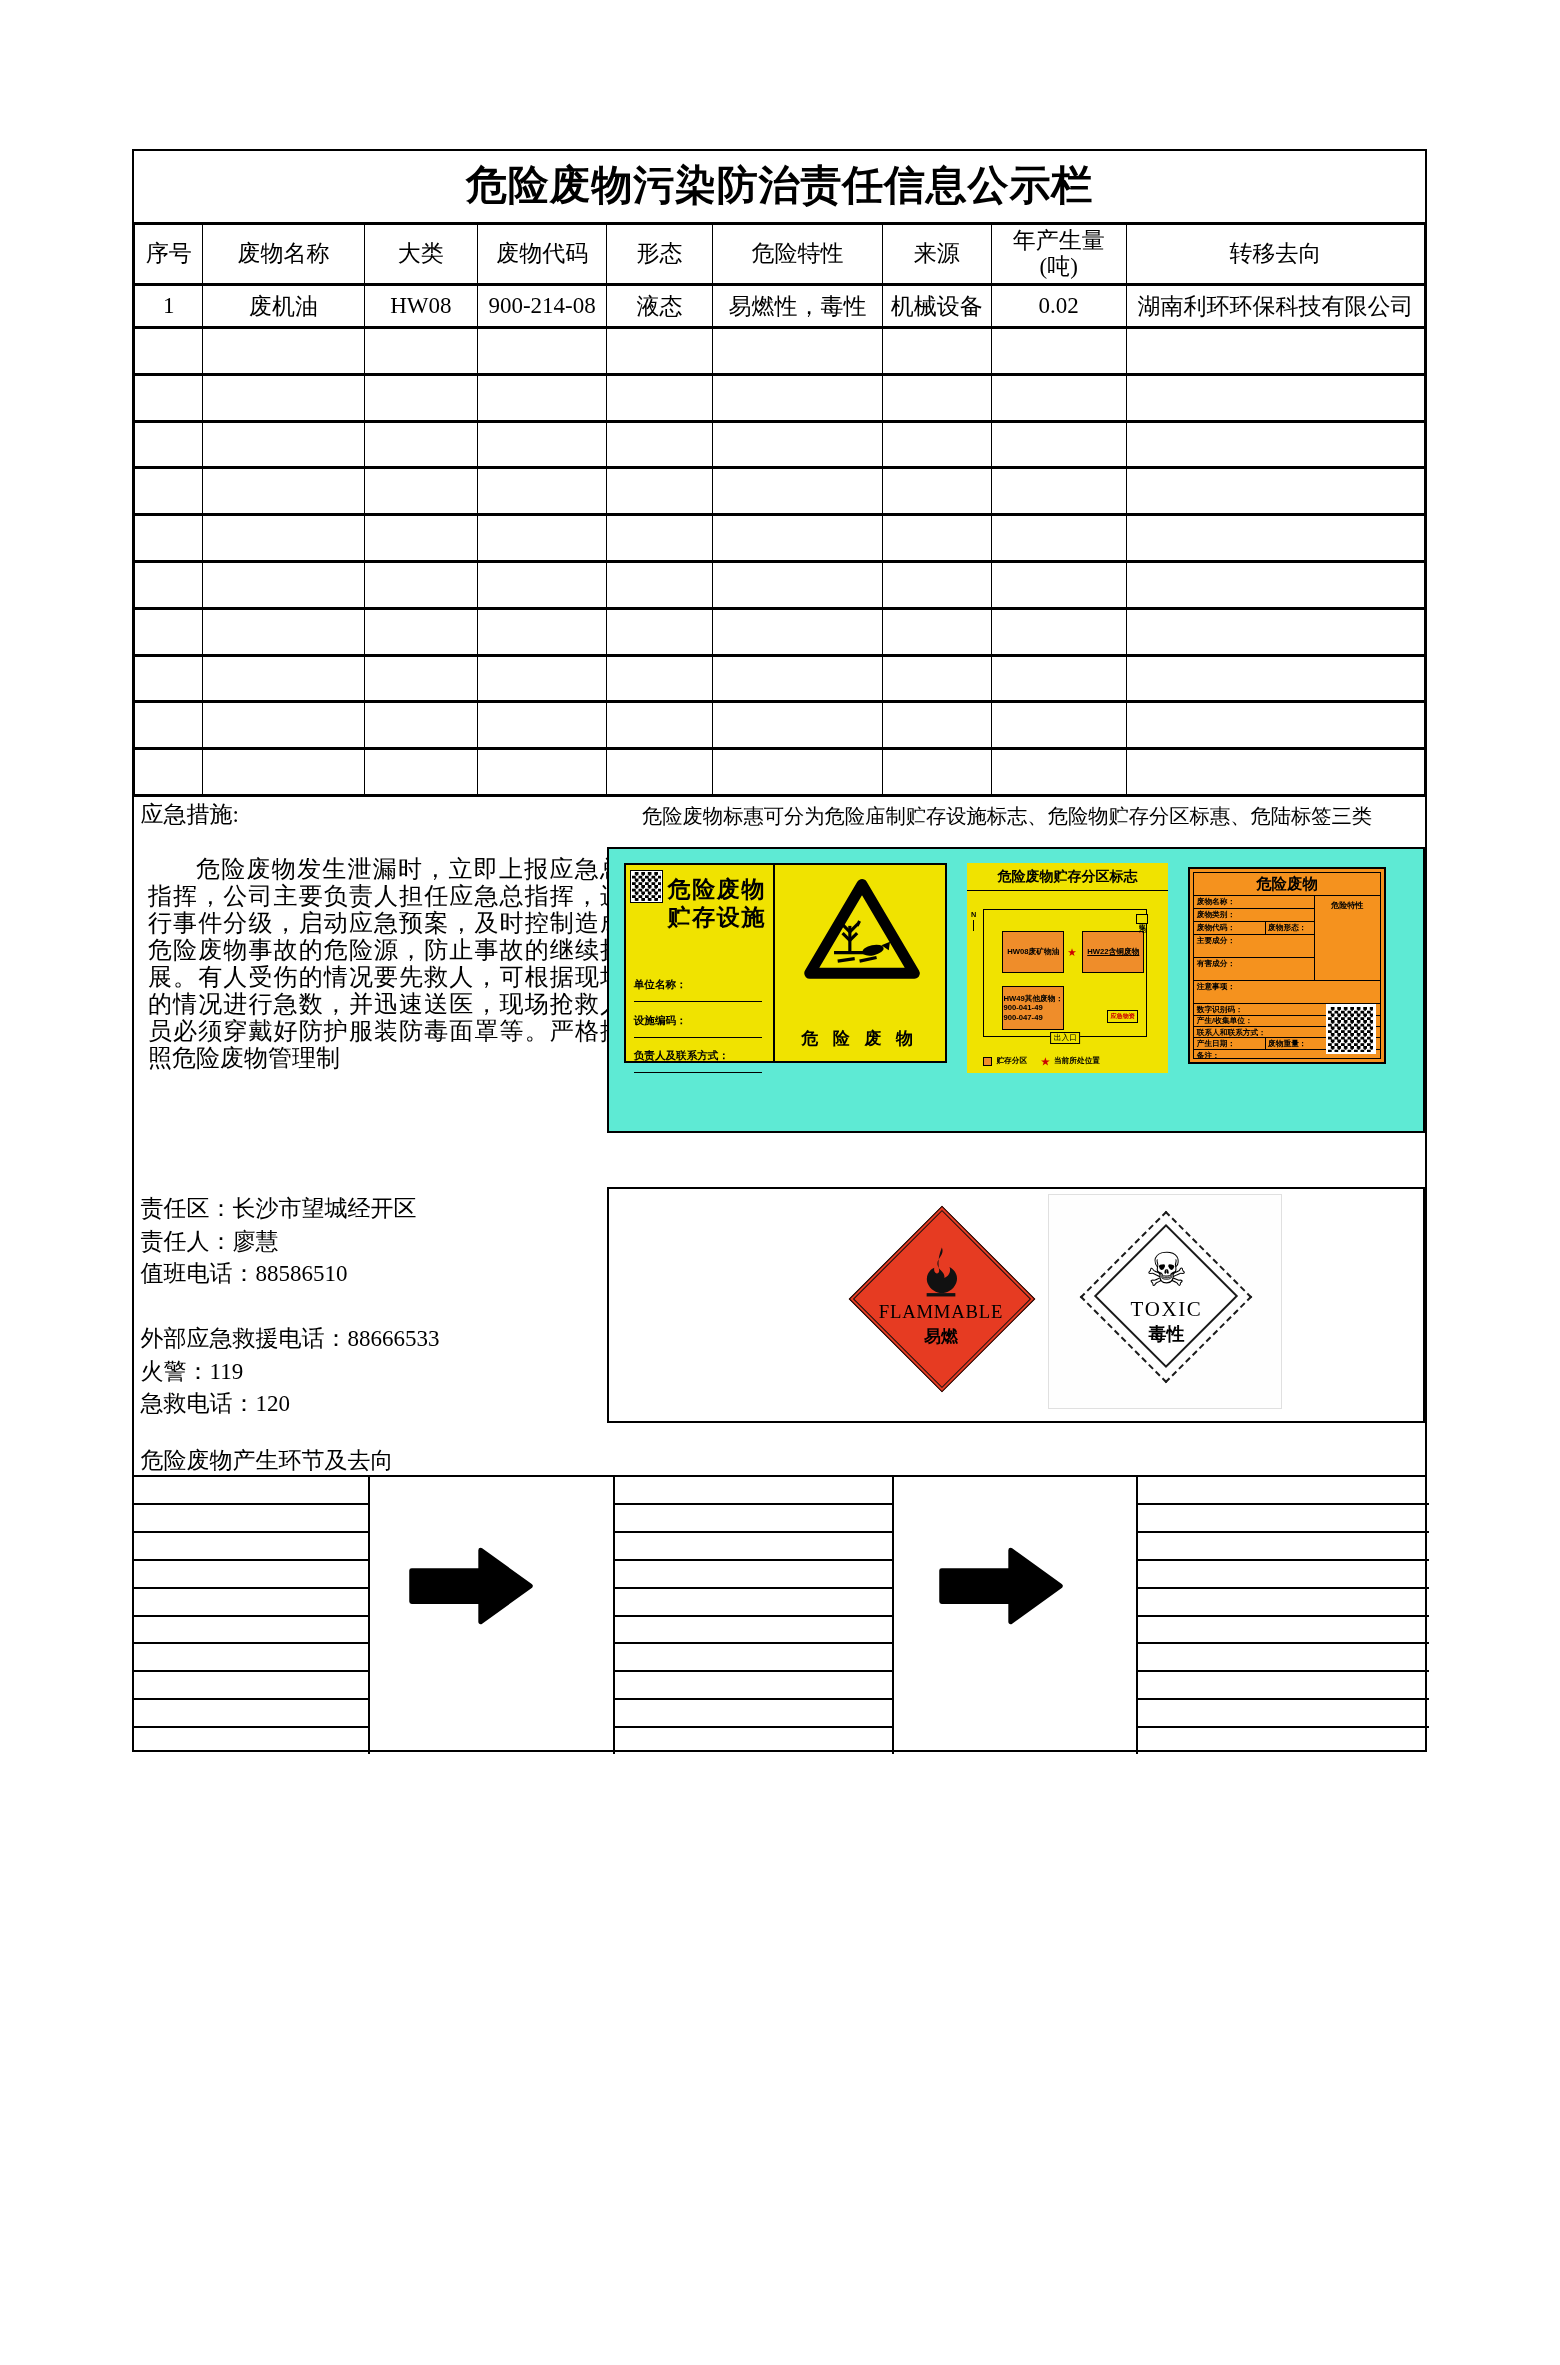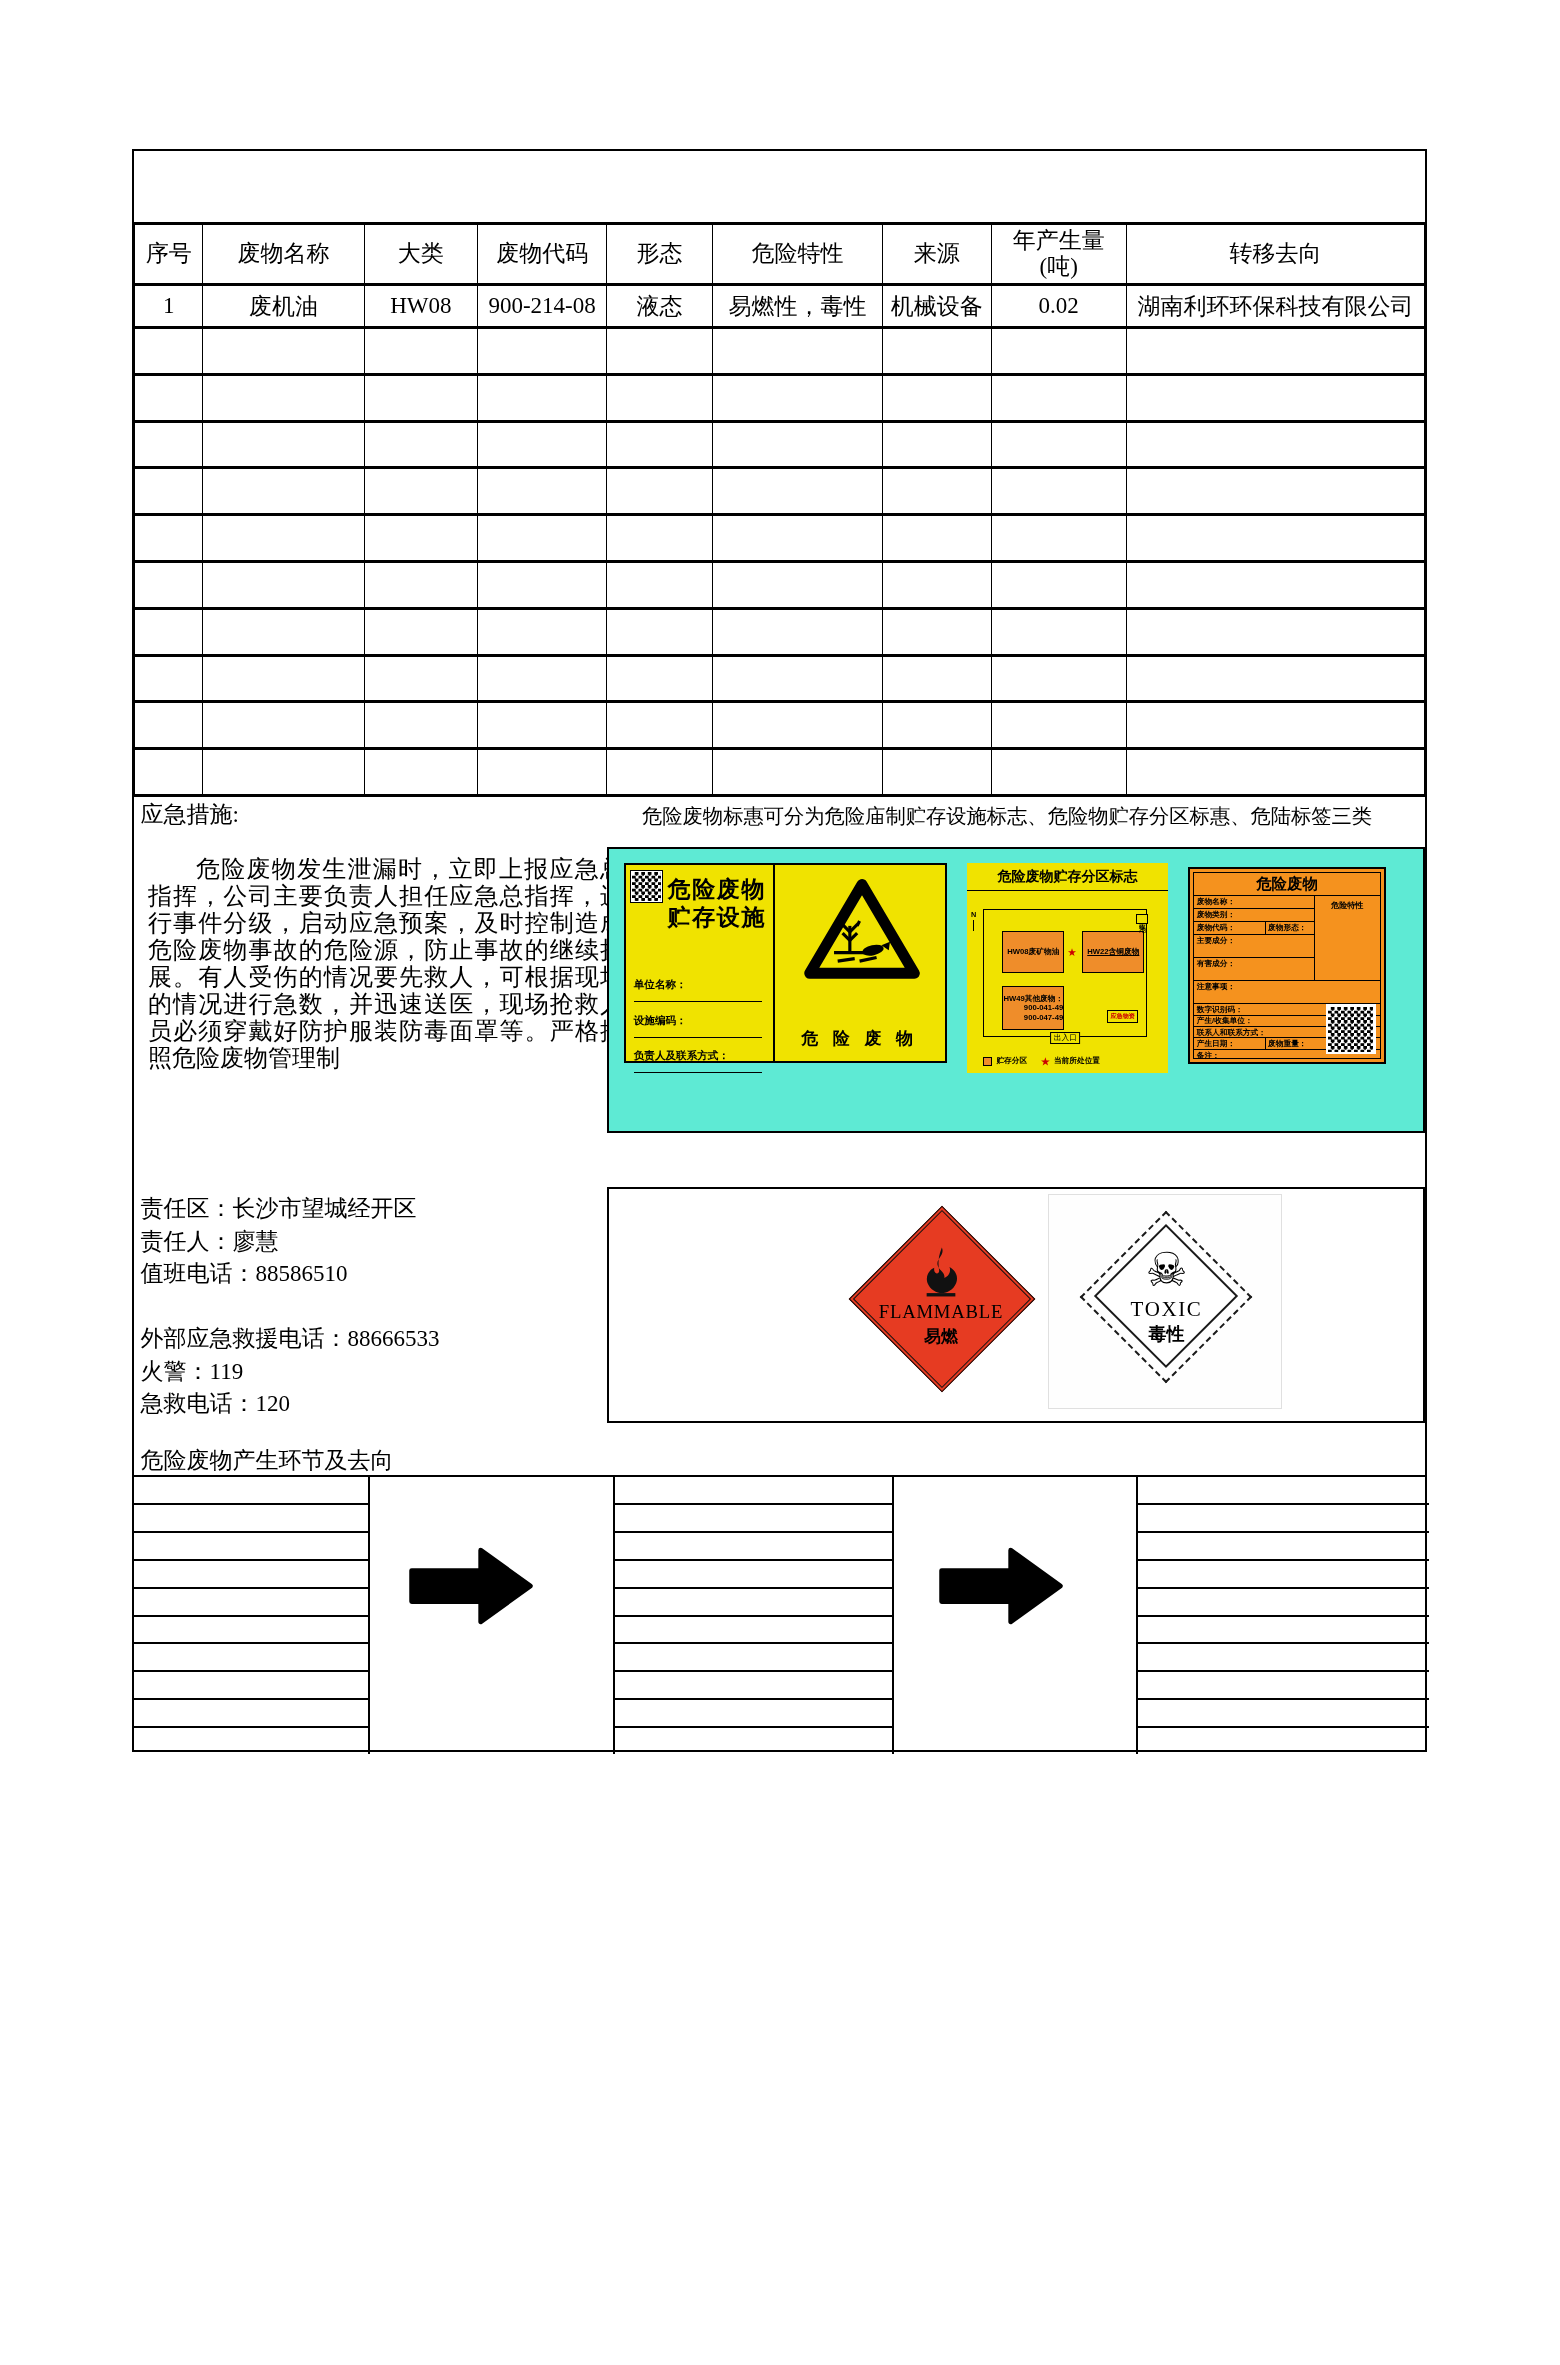--- a/index.html
+++ b/index.html
@@ -42,21 +42,21 @@
   .storage-right{position:absolute;left:149px;top:0;right:0;height:100%;}
   .tri-svg{position:absolute;left:26px;top:11.4px;width:122px;height:107px;}
   .storage-warning{position:absolute;left:0;bottom:11.4px;width:100%;text-align:center;font-size:17px;font-weight:bold;letter-spacing:4.9px;}
 
   
   .zone-label{position:absolute;left:358px;top:14px;width:201px;height:210px;background:#f0e300;}
   .zone-title{position:absolute;left:0;top:4.9px;width:100%;text-align:center;font-size:14px;font-weight:bold;
     padding-bottom:4.1px;border-bottom:1.6px solid #000;}
   .zone-map{position:absolute;left:16.3px;top:46px;width:164px;height:128px;border:1.6px solid #000;}
   .zbox{position:absolute;background:#ef8d2a;border:1.2px solid #000;display:flex;align-items:center;justify-content:center;
-    text-align:right;font-size:7.7px;font-weight:bold;line-height:1.25;white-space:pre-line;}
+    text-align:left;font-size:7.7px;font-weight:bold;line-height:1.25;white-space:pre-line;}
   .zone-star{position:absolute;color:#cc0000;font-size:10.6px;}
   .zone-supplies{position:absolute;right:8.1px;bottom:13px;background:#f0e300;border:0.8px solid #000;color:#cc0000;
     font-size:6.1px;padding:0.8px 2.4px;font-weight:bold;}
   .zone-pool{position:absolute;right:-1.6px;top:4.1px;writing-mode:vertical-rl;font-size:7px;background:#f0e300;
     border:0.8px solid #000;padding:1.6px 0;letter-spacing:1.6px;}
   .zone-entrance{position:absolute;left:50%;bottom:-8.1px;transform:translateX(-50%);background:#f0e300;
     border:0.8px solid #000;font-size:7.7px;padding:0 2.4px;white-space:nowrap;}
   .zone-compass{position:absolute;left:4.1px;top:47px;font-size:7.3px;font-weight:bold;text-align:center;}
   .zone-compass .cline{display:block;width:0.8px;height:11.4px;background:#000;margin:0.8px auto 0;}
   .zone-legend{position:absolute;left:16.3px;bottom:6.5px;display:flex;align-items:center;gap:4.1px;font-size:7.7px;font-weight:bold;}
@@ -113,20 +113,21 @@
   .flow-row:last-child{border-bottom:none;}
   .flow-arrow{position:absolute;width:124px;height:78px;top:70px;}
   .flow-arrow-1{left:275px;}
   .flow-arrow-2{left:805px;}
 </style>
 </head>
 <body>
 
 <div id="doc">
 
+  <div class="title-row">危险废物污染防治责任信息公示栏</div>
 
   <div class="main-table-wrap">
     <table class="main">
       <colgroup>
         <col style="width:5.3%">
           <col style="width:12.5%">
           <col style="width:8.8%">
           <col style="width:10%">
         <col style="width:8.2%">
           <col style="width:13.2%">

